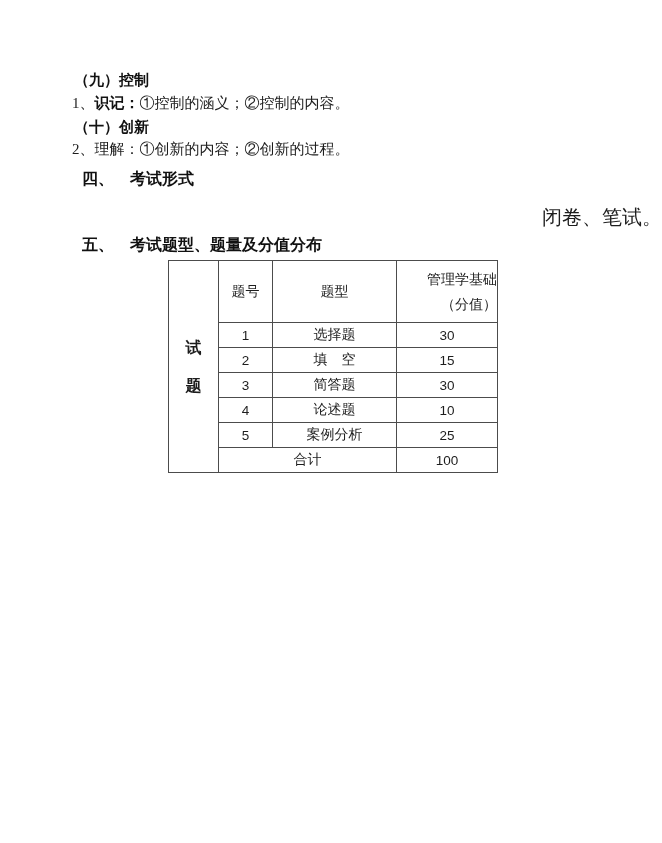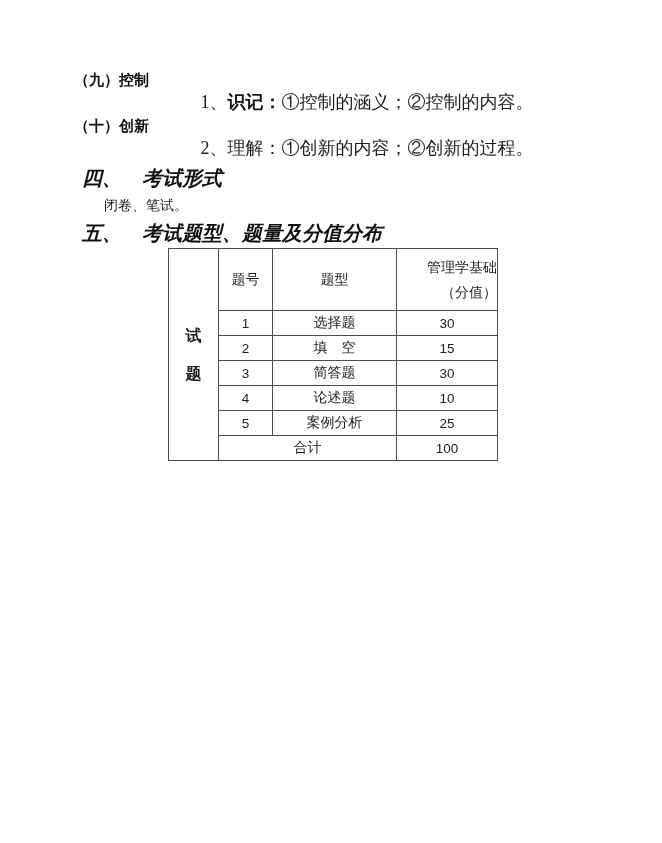--- a/index.html
+++ b/index.html
@@ -9,58 +9,57 @@
     height: 821px;
     background: #ffffff;
     overflow: hidden;
     font-family: "Liberation Serif", "DejaVu Serif", serif;
     color: #1d1d1d;
   }
   .content { padding: 68px 0 0 72px; }
   p, h2, h3 { margin: 0; padding: 0; }
 
   .line {
-    font-size: 18px;
+    font-size: 15px;
     line-height: 23px;
     font-family: "Liberation Serif", "DejaVu Serif", serif;
     color: #1d1d1d;
     white-space: nowrap;
-    text-align: center;
   }
   .h-sub {
     font-family: "Liberation Sans", "DejaVu Sans", sans-serif;
     font-weight: bold;
     font-size: 15px;
     line-height: 23px;
     color: #121212;
     padding-left: 2px;
     white-space: nowrap;
   }
   .lbl { font-style: normal; }
   .lbl.b {
     font-family: "Liberation Sans", "DejaVu Sans", sans-serif;
     font-weight: bold;
     color: #121212;
   }
   .h-main {
     font-family: "Liberation Sans", "DejaVu Sans", sans-serif;
     font-weight: bold;
-    font-size: 20px;
+    font-size: 16px;
     line-height: 26px;
     color: #111111;
     margin: 5px 0 0 10px;
     white-space: nowrap;
-    font-style: italic;
   }
   .h-main.second { margin-top: 3px; }
   .exam-form {
-    font-size: 14px;
+    font-size: 20px;
     line-height: 23px;
-    margin: 3px 0 0 32px;
+    margin: 14px 0 0 32px;
     white-space: nowrap;
+    text-align: right;
   }
 
   table.score-table {
     border-collapse: collapse;
     table-layout: fixed;
     width: 330px;
     margin: 2px 0 0 96px;
     font-family: "Liberation Serif", "DejaVu Serif", serif;
     font-size: 14px;
     color: #1d1d1d;

